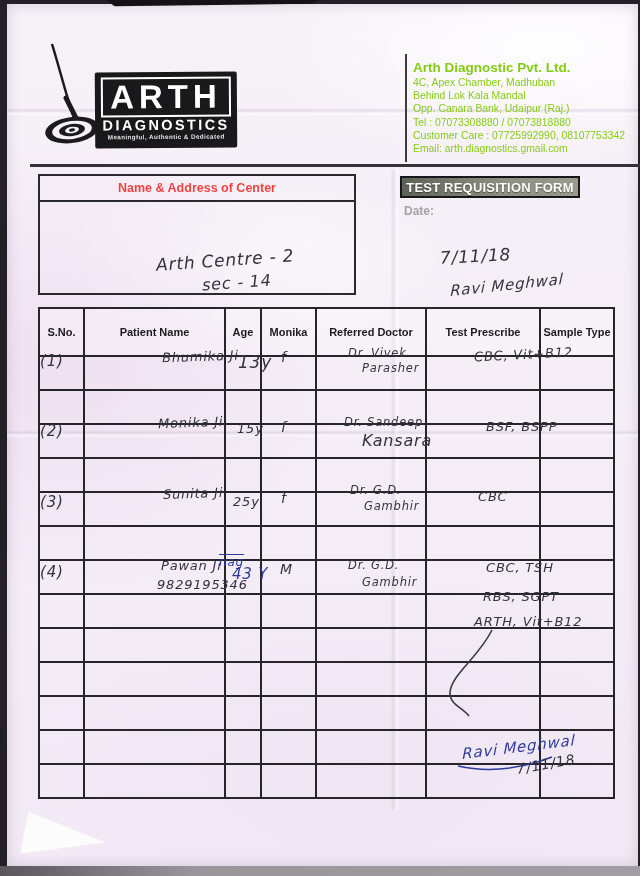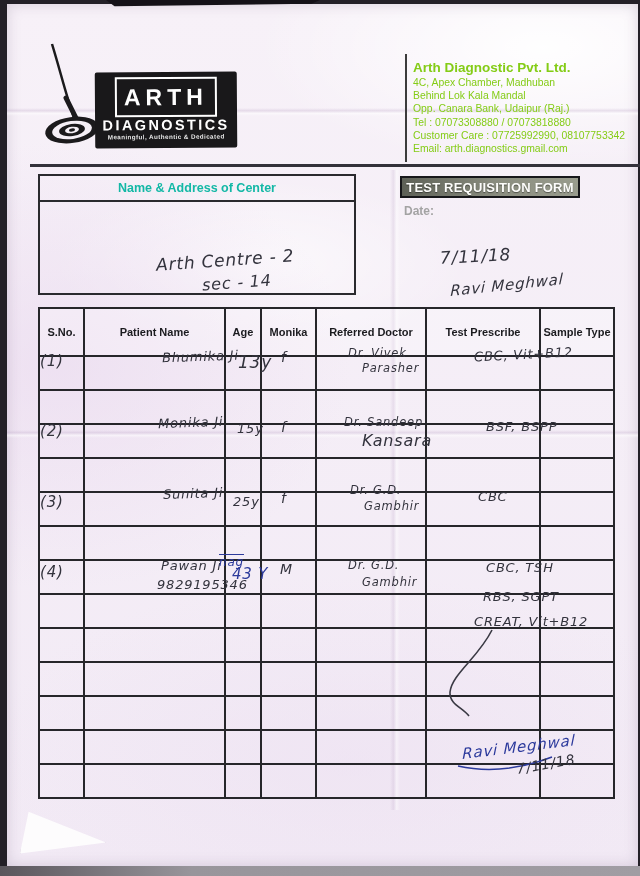--- a/index.html
+++ b/index.html
@@ -32,41 +32,41 @@
 
   
   .logo-box {
     position:absolute; left:95px; top:72px; width:142px; height:76px;
     background:#19181a; color:#fff; text-align:center;
     border-radius:2px; transform:rotate(-.4deg);
   }
   .logo-arth {
     display:inline-block; margin-top:5px; padding:0 7px;
     border:2px solid #fff;
-    font-size:23px; font-weight:bold; letter-spacing:5px; line-height:36px;
+    font-size:33px; font-weight:bold; letter-spacing:5px; line-height:36px;
   }
   .logo-diag { font-size:14.5px; font-weight:bold; letter-spacing:2.4px; line-height:16px; }
   .logo-tag { font-size:6.3px; font-weight:bold; letter-spacing:.4px; color:#e8e8e8; }
   .company {
     position:absolute; left:413px; top:60px; width:226px; color:#84cc16;
   }
   .company-rule { position:absolute; left:405px; top:54px; width:2px; height:108px; background:#3c3c3c; }
   .company .name { font-size:13.5px; font-weight:bold; margin-bottom:1px; }
   .company .line { font-size:10.4px; line-height:13.2px; font-weight:500; }
   .header-rule { position:absolute; left:30px; top:164px; width:610px; height:3px; background:#33313a; }
 
   
   .center-box {
     position:absolute; left:38px; top:174px; width:318px; height:121px;
     border:2px solid #2a2a2e;
   }
   .center-box .band {
     height:26px; border-bottom:2px solid #2a2a2e;
     display:flex; align-items:center; justify-content:center;
-    font-size:12.5px; font-weight:bold; color:#14b8a6;
+    font-size:12.5px; font-weight:bold; color:#ef4444;
   }
   .trf-box {
     position:absolute; left:400px; top:176px; width:180px; height:22px;
     background:linear-gradient(90deg,#5e6157,#8b8e80 55%,#999c8d);
     border:2px solid #17171a;
     display:flex; align-items:center; justify-content:center;
     color:#fdfdfb; font-weight:bold; font-size:13px; letter-spacing:.2px;
     text-shadow:0 1px 1px rgba(0,0,0,.45);
   }
   .date-label { position:absolute; left:404px; top:204px; font-size:12px; font-weight:bold; color:#a3a3a3; }
@@ -310,21 +310,21 @@
 <div class="hw" style="left:40px; top:563px; font-size:15px">(4)</div>
 <div class="hw" style="left:161px; top:558px; font-size:13px">Pawan Ji</div>
 <div class="hw hw-blue overline" style="left:219px; top:555px; font-size:12px">nag</div>
 <div class="hw" style="left:157px; top:577px; font-size:13px">9829195346</div>
 <div class="hw hw-blue" style="left:232px; top:565px; font-size:15px">43 Y</div>
 <div class="hw" style="left:280px; top:561px; font-size:14px">M</div>
 <div class="hw" style="left:348px; top:558px; font-size:11.5px">Dr. G.D.</div>
 <div class="hw" style="left:362px; top:575px; font-size:11.5px">Gambhir</div>
 <div class="hw" style="left:486px; top:560px; font-size:13px">CBC, TSH</div>
 <div class="hw" style="left:483px; top:589px; font-size:13px">RBS, SGPT</div>
-<div class="hw" style="left:474px; top:614px; font-size:13px">CREAT, Vit+B12</div>
+<div class="hw" style="left:474px; top:614px; font-size:13px">ARTH, Vit+B12</div>
 
 <svg class="ink-layer" width="640" height="876">
   <path d="M492,630 C478,658 452,674 450,692 C449,704 463,708 469,716" stroke="#3a3a44" stroke-width="1.6" fill="none"></path>
   <path d="M458,766 Q502,776 552,757" stroke="#2c3a9c" stroke-width="1.6" fill="none"></path>
 </svg>
 
 <div class="hw hw-blue" style="left:462px; top:738px; font-size:15px; transform:rotate(-7deg) skewX(-8deg)">Ravi Meghwal</div>
 <div class="hw" style="left:516px; top:756px; font-size:14px; transform:rotate(-10deg)">7/11/18</div>
 
 <div class="tear"></div>

